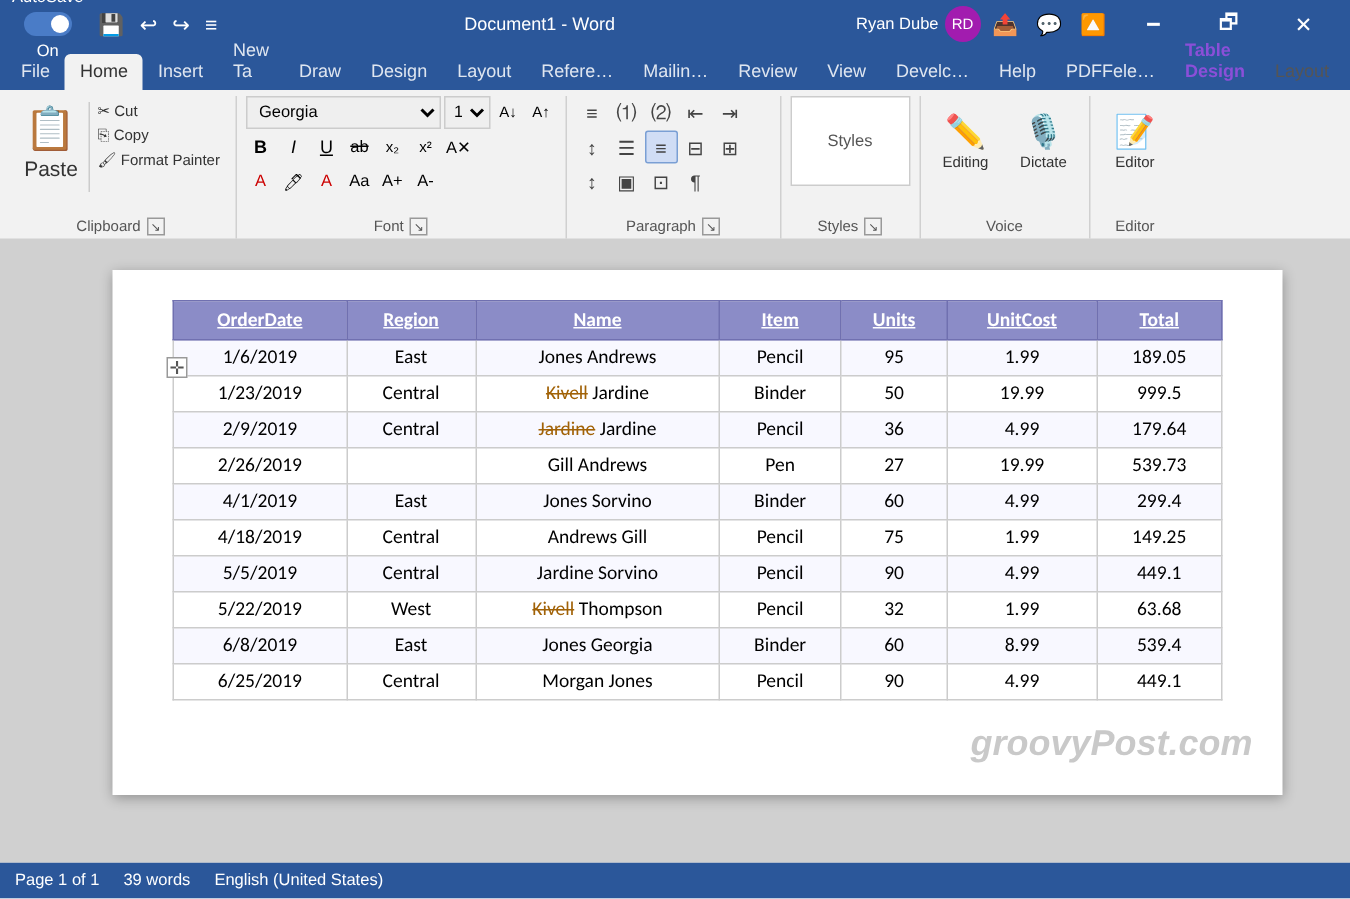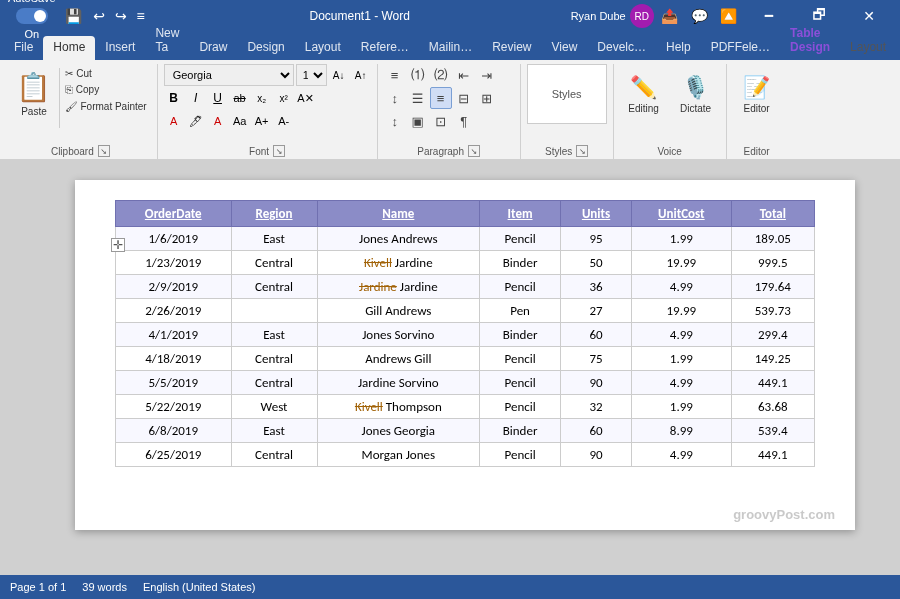--- a/index.html
+++ b/index.html
@@ -96,21 +96,21 @@
       font-size: 8px; cursor: pointer; color: #555;
     }
 
     
     .paste-btn {
       display: flex; flex-direction: column; align-items: center; justify-content: center;
       width: 48px; height: 60px; cursor: pointer; border: 1px solid transparent;
       border-radius: 3px; gap: 2px;
     }
     .paste-icon { font-size: 28px; color: #555; }
-    .paste-label { font-size: 10px; color: #333; }
+    .paste-label { font-size: 14px; color: #333; }
     .small-btns { display: flex; flex-direction: column; justify-content: flex-start; gap: 1px; margin-top: 2px; }
     .small-btn { font-size: 10px; padding: 2px 4px; cursor: pointer; white-space: nowrap; color: #333; }
 
     
     .font-group-inner { display: flex; flex-direction: column; gap: 2px; }
     .font-row1 { display: flex; align-items: center; gap: 2px; }
     .font-select {
       width: 130px; height: 22px; font-size: 11px; border: 1px solid #ccc;
       padding: 0 4px; cursor: pointer;
     }
@@ -208,25 +208,26 @@
       align-items: center;
       padding: 0 10px;
       color: white;
       font-size: 11px;
       gap: 16px;
     }
 
     
     .watermark {
       position: absolute;
-      bottom: 8px;
+      bottom: 20px;
       right: 20px;
-      font-size: 13px;
+      font-size: 24px;
       font-weight: bold;
       color: rgba(100,100,100,0.35);
+      font-style: italic;
       pointer-events: none;
     }
   </style>
 </head>
 <body>
 
 <div class="title-bar">
   <div class="title-bar-left">
     <div class="autosave-area">
       <span style="font-size:11px">AutoSave</span>

